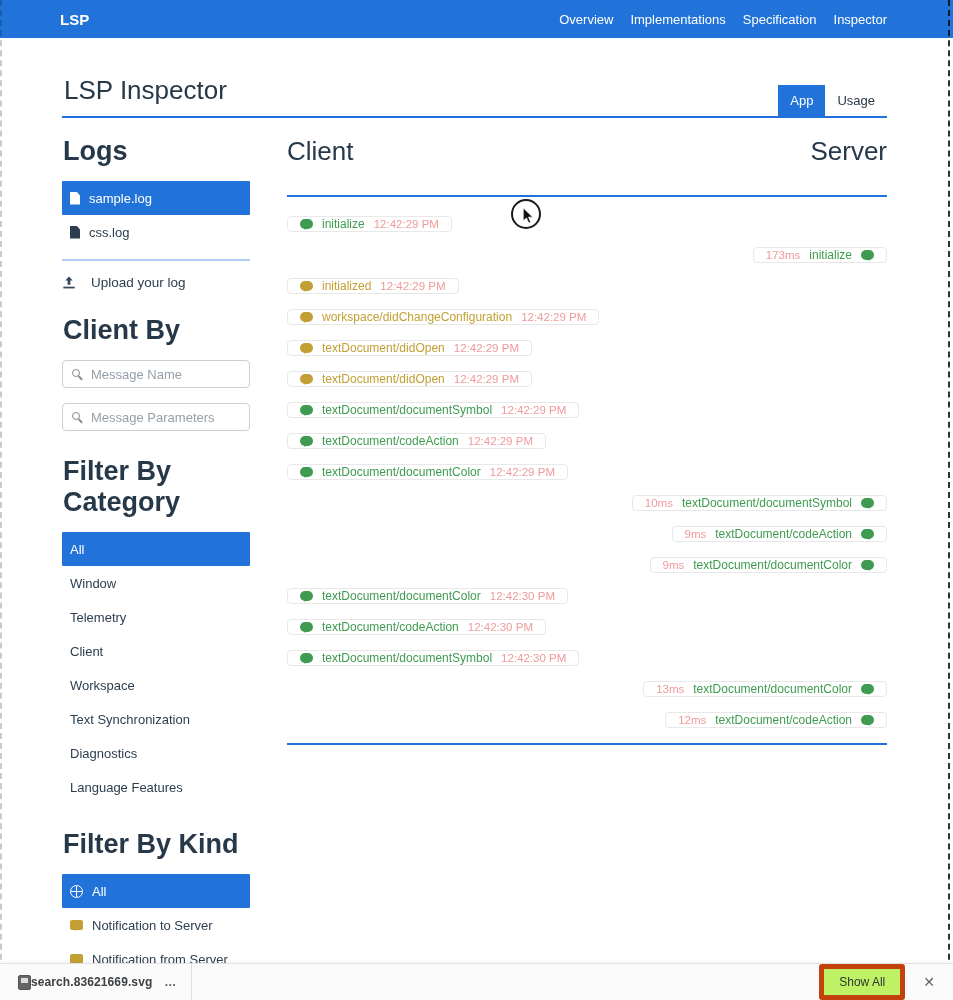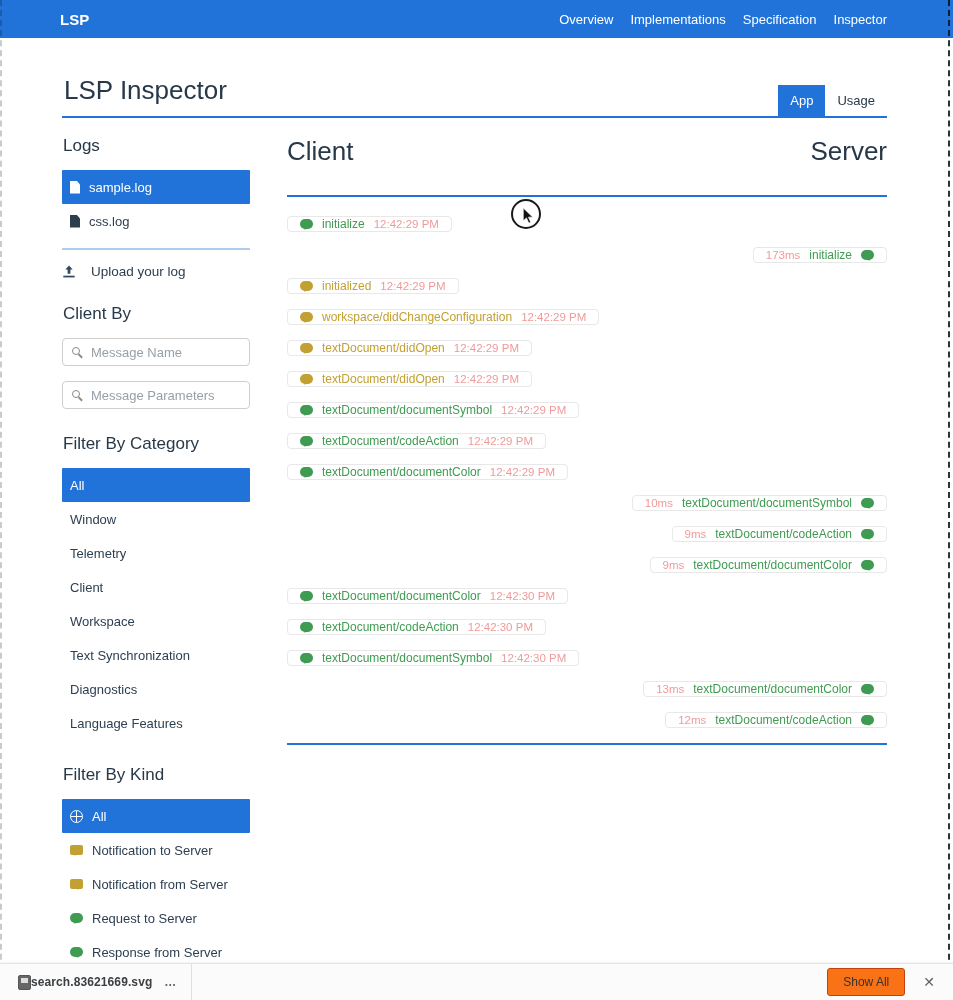--- a/index.html
+++ b/index.html
@@ -41,21 +41,21 @@
   .tabs{display:flex;align-items:flex-end}
   .tab{font-size:13px;padding:8px 12px;color:var(--heading);cursor:pointer}
   .tab.active{background:var(--accent);color:#fff}
 
   
   .columns{display:flex}
   .sidebar{width:188px;flex:none;margin-right:37px}
   .main{flex:1;min-width:0}
 
   
-  .side-heading{font-size:17px;font-weight:400;color:var(--heading);margin:25px 0 14px 1px}
+  .side-heading{font-size:27px;font-weight:700;color:var(--heading);margin:25px 0 14px 1px}
   .side-heading.first{margin-top:18px}
 
   .side-item{
     height:34px;display:flex;align-items:center;gap:9px;padding:0 8px;
     font-size:13px;color:var(--ink);margin-bottom:0;cursor:pointer;border-radius:1px;
   }
   .side-item.selected{background:var(--accent);color:#fff}
   .side-item .icon{flex:none}
 
   .file-icon{width:10px;height:13px;background:var(--ink);
@@ -124,21 +124,21 @@
   }
   .dl-item{display:flex;align-items:center;gap:0;padding:0 6px;cursor:pointer}
   .dl-file-icon{width:13px;height:15px;border:1px solid #555;border-radius:2px;background:#666;
     position:relative}
   .dl-file-icon::after{content:"";position:absolute;left:2px;top:2px;width:7px;height:5px;background:#ddd}
   .dl-name{font-weight:bold;color:#3c4043;letter-spacing:.1px}
   .dl-more{color:#5f6368;font-weight:bold;letter-spacing:1px;cursor:pointer;padding:0 6px}
   .dl-sep{width:1px;height:36px;background:#e0e0e0;margin-left:8px}
   .dl-spacer{flex:1}
   .show-all-btn{
-    background:#f97316;border:1px solid #c2410c;border-radius:3px;padding:6px 15px;
+    background:#bef264;border:5px solid #c2410c;border-radius:3px;padding:6px 15px;
     font-size:12px;color:#333;cursor:pointer;font-family:"Liberation Sans",sans-serif;
   }
   .dl-close{margin-left:18px;margin-right:6px;color:#5f6368;font-size:14px;cursor:pointer}
 
   
   .edge-dash{position:absolute;top:0;bottom:0;width:0;z-index:50;pointer-events:none}
   .edge-dash.right{right:3px;border-left:2px dashed rgba(10,15,20,.85)}
   .edge-dash.left{left:0;border-left:2px dashed rgba(10,15,20,.22)}
 </style>
 </head>

